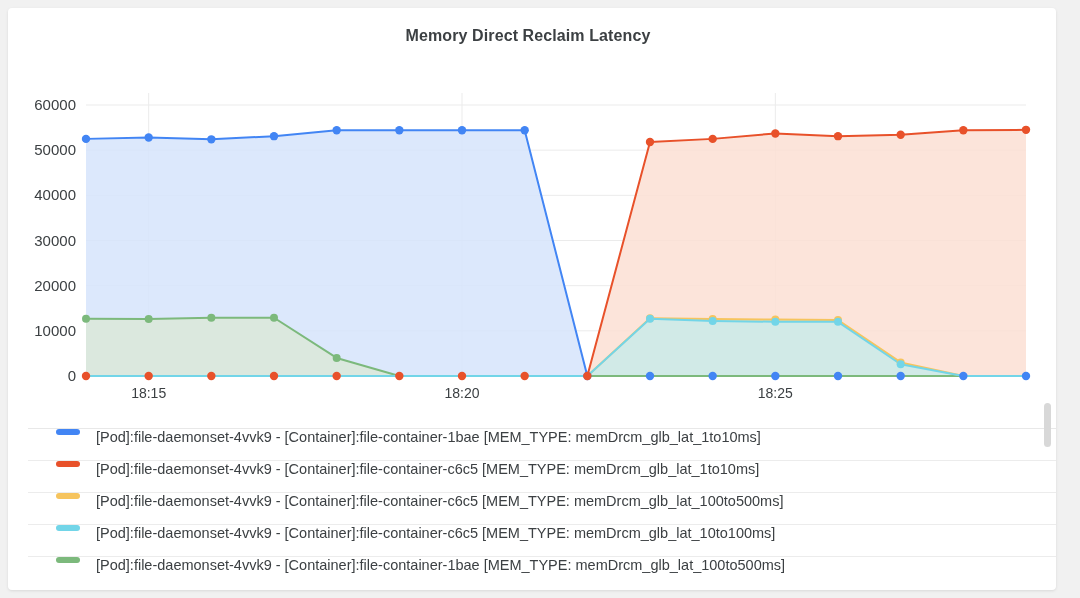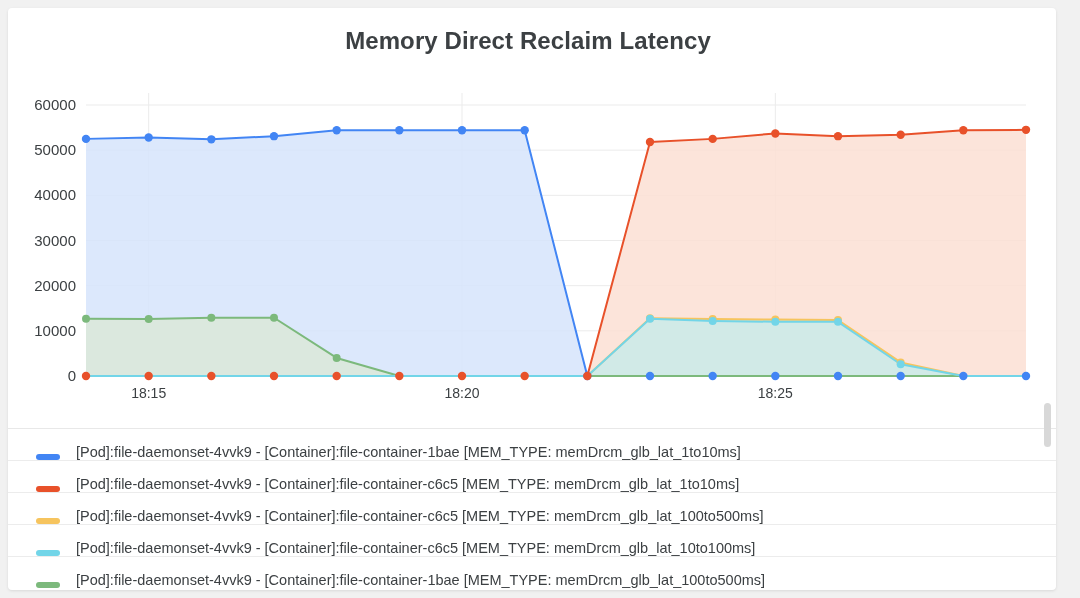--- a/index.html
+++ b/index.html
@@ -13,40 +13,41 @@
     position:absolute;left:8px;top:8px;
     width:1048px;height:582px;
     background:#ffffff;
     border-radius:4px;
     box-shadow:0 1px 3px rgba(0,0,0,0.10);
     overflow:hidden;
   }
   .chart-title{
     position:absolute;left:0;top:19px;width:1040px;
     text-align:center;
-    font-size:24px;font-weight:bold;color:#3c4043;
+    font-size:16px;font-weight:bold;color:#3c4043;
     letter-spacing:0.1px;
   }
   
   .plot-wrap{position:absolute;left:0;top:80px;width:1048px;height:310px;}
   .plot-svg{display:block;}
   .ytick{font-size:15px;fill:#3c4043;font-family:"Liberation Sans",sans-serif;}
   .xtick{font-size:14px;fill:#3c4043;font-family:"Liberation Sans",sans-serif;}
   
   .legend{
     position:absolute;left:0;top:420px;width:1048px;height:162px;
     overflow:hidden;
   }
   .legend-row{
     position:relative;
     height:32px;
-    display:flex;align-items:flex-end;
+    display:flex;align-items:flex-start;
     border-top:1px solid #ececec;
     padding-left:28px;
     box-sizing:border-box;
+    margin-left:20px;
   }
   .legend-row:first-child{border-top:1px solid #e8e8e8;}
   .swatch{
     width:24px;height:6px;border-radius:3px;flex:0 0 auto;margin-right:16px;
   }
   .legend-label{
     font-size:14.5px;color:#3c4043;white-space:nowrap;
     font-family:"Liberation Sans",sans-serif;
   }
   .scrollbar-track{

